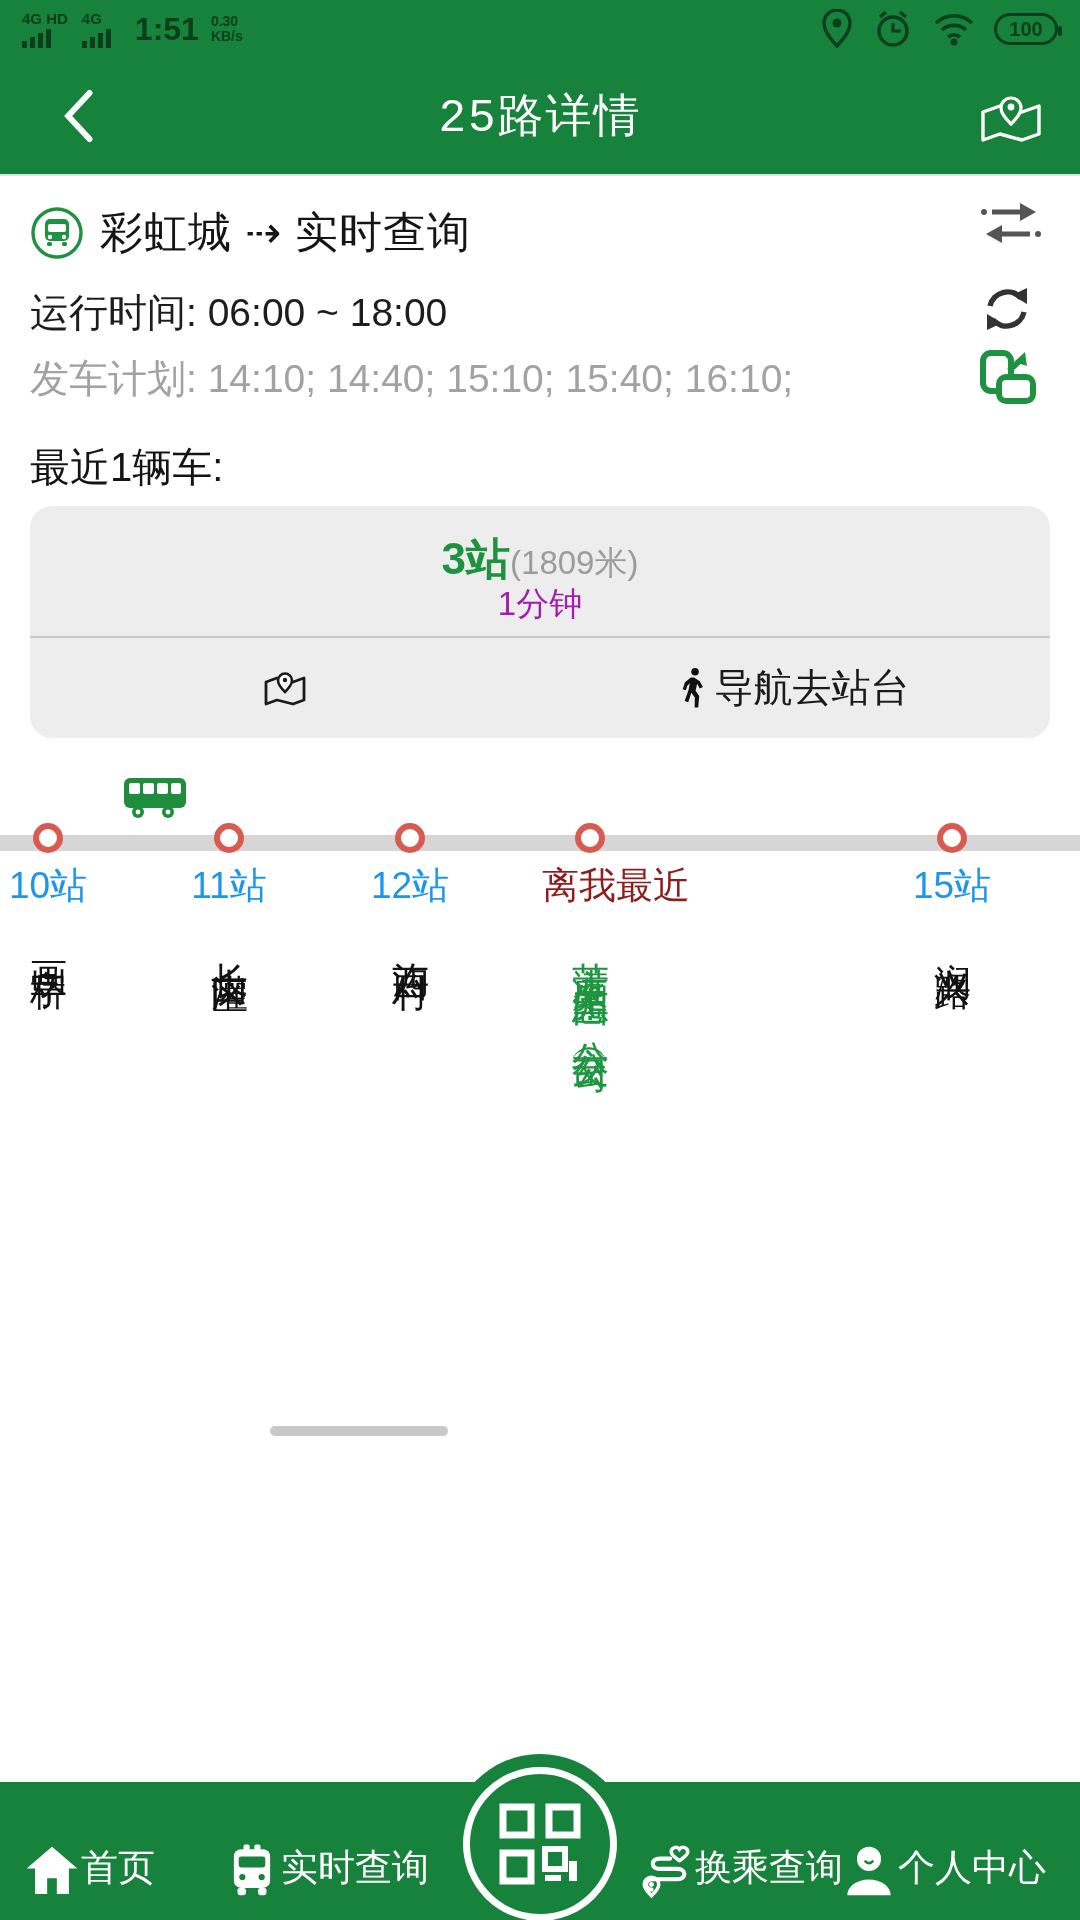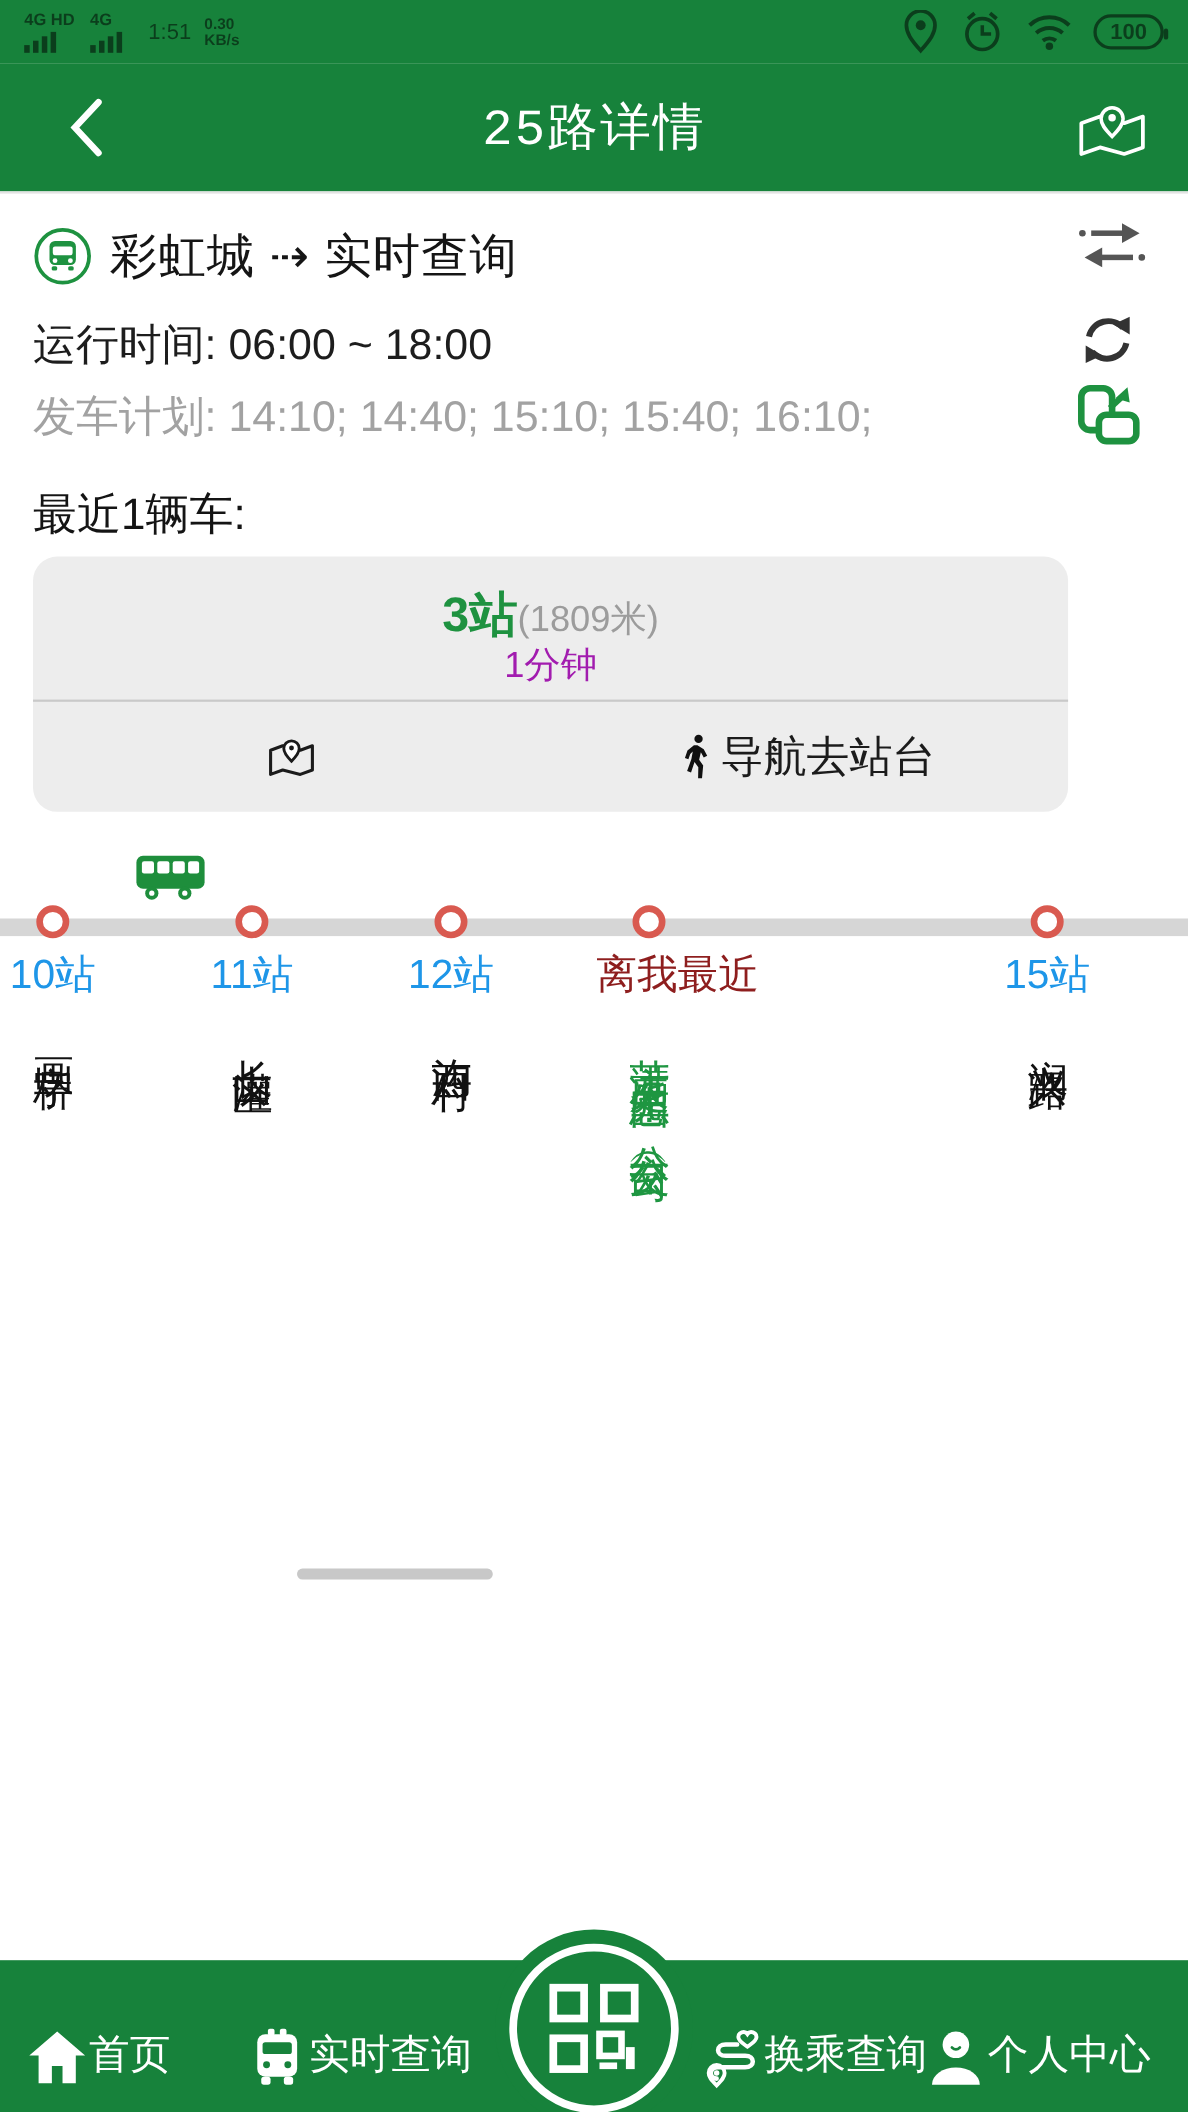--- a/index.html
+++ b/index.html
@@ -11,21 +11,21 @@
   
   .statusbar {
     position:absolute; top:0; left:0; width:1080px; height:58px;
     background:#17823B; display:flex; align-items:center; padding:0 22px;
     color:rgba(0,0,0,0.52);
   }
   .sig-group { display:flex; flex-direction:column; align-items:flex-start; margin-right:14px; }
   .sig-label { font-size:15px; font-weight:bold; line-height:15px; }
   .sig-bars { display:flex; align-items:flex-end; gap:3px; height:20px; margin-top:2px; }
   .sig-bars i { display:block; width:5px; background:rgba(0,0,0,0.52); }
-  .sb-time { font-size:20px; font-weight:normal; margin:0 12px 0 10px; }
+  .sb-time { font-size:32px; font-weight:bold; margin:0 12px 0 10px; }
   .sb-speed { display:flex; flex-direction:column; font-size:14px; font-weight:bold; line-height:15px; }
   .sb-right { margin-left:auto; display:flex; align-items:center; gap:18px; }
   .battery {
     min-width:64px; height:32px; border:3px solid rgba(0,0,0,0.52); border-radius:16px;
     display:flex; align-items:center; justify-content:center;
     font-size:20px; font-weight:bold; padding:0 8px; position:relative;
   }
   .battery:after { content:""; position:absolute; right:-7px; top:10px; width:4px; height:10px;
     background:rgba(0,0,0,0.52); border-radius:2px; }
   
@@ -43,21 +43,21 @@
   .route-text { font-size:43px; font-weight:500; color:#151515; letter-spacing:1px; }
   .swap-btn { position:absolute; top:202px; right:38px; width:62px; height:44px; }
   
   .runtime { position:absolute; top:286px; left:30px; font-size:39px; color:#1d1d1d; }
   .refresh-btn { position:absolute; top:282px; right:46px; width:54px; height:54px; }
   .schedule { position:absolute; top:352px; left:30px; font-size:39px; color:#A2A2A2; }
   .rotate-btn { position:absolute; top:344px; right:42px; width:62px; height:62px; }
   .section-label { position:absolute; top:440px; left:30px; font-size:40px; font-weight:500; color:#141414; }
   
   .card {
-    position:absolute; top:506px; left:30px; width:941px; height:232px;
+    position:absolute; top:506px; left:30px; width:1020px; height:232px;
     background:#EDEDED; border-radius:22px;
   }
   .card-line1 { position:absolute; top:24px; width:100%; text-align:center; }
   .card-stops { font-size:44px; font-weight:bold; color:#1E9240; }
   .card-dist { font-size:33px; color:#9C9C9C; }
   .card-eta { position:absolute; top:76px; width:100%; text-align:center; font-size:33px; color:#a21caf; }
   .card-divider { position:absolute; top:130px; left:0; width:100%; height:2px; background:#C9C9C9; }
   .card-actions { position:absolute; top:132px; left:0; width:100%; height:100px; display:flex; }
   .card-action { flex:1; display:flex; align-items:center; justify-content:center; gap:8px;
     font-size:39px; color:#1b1b1b; }

